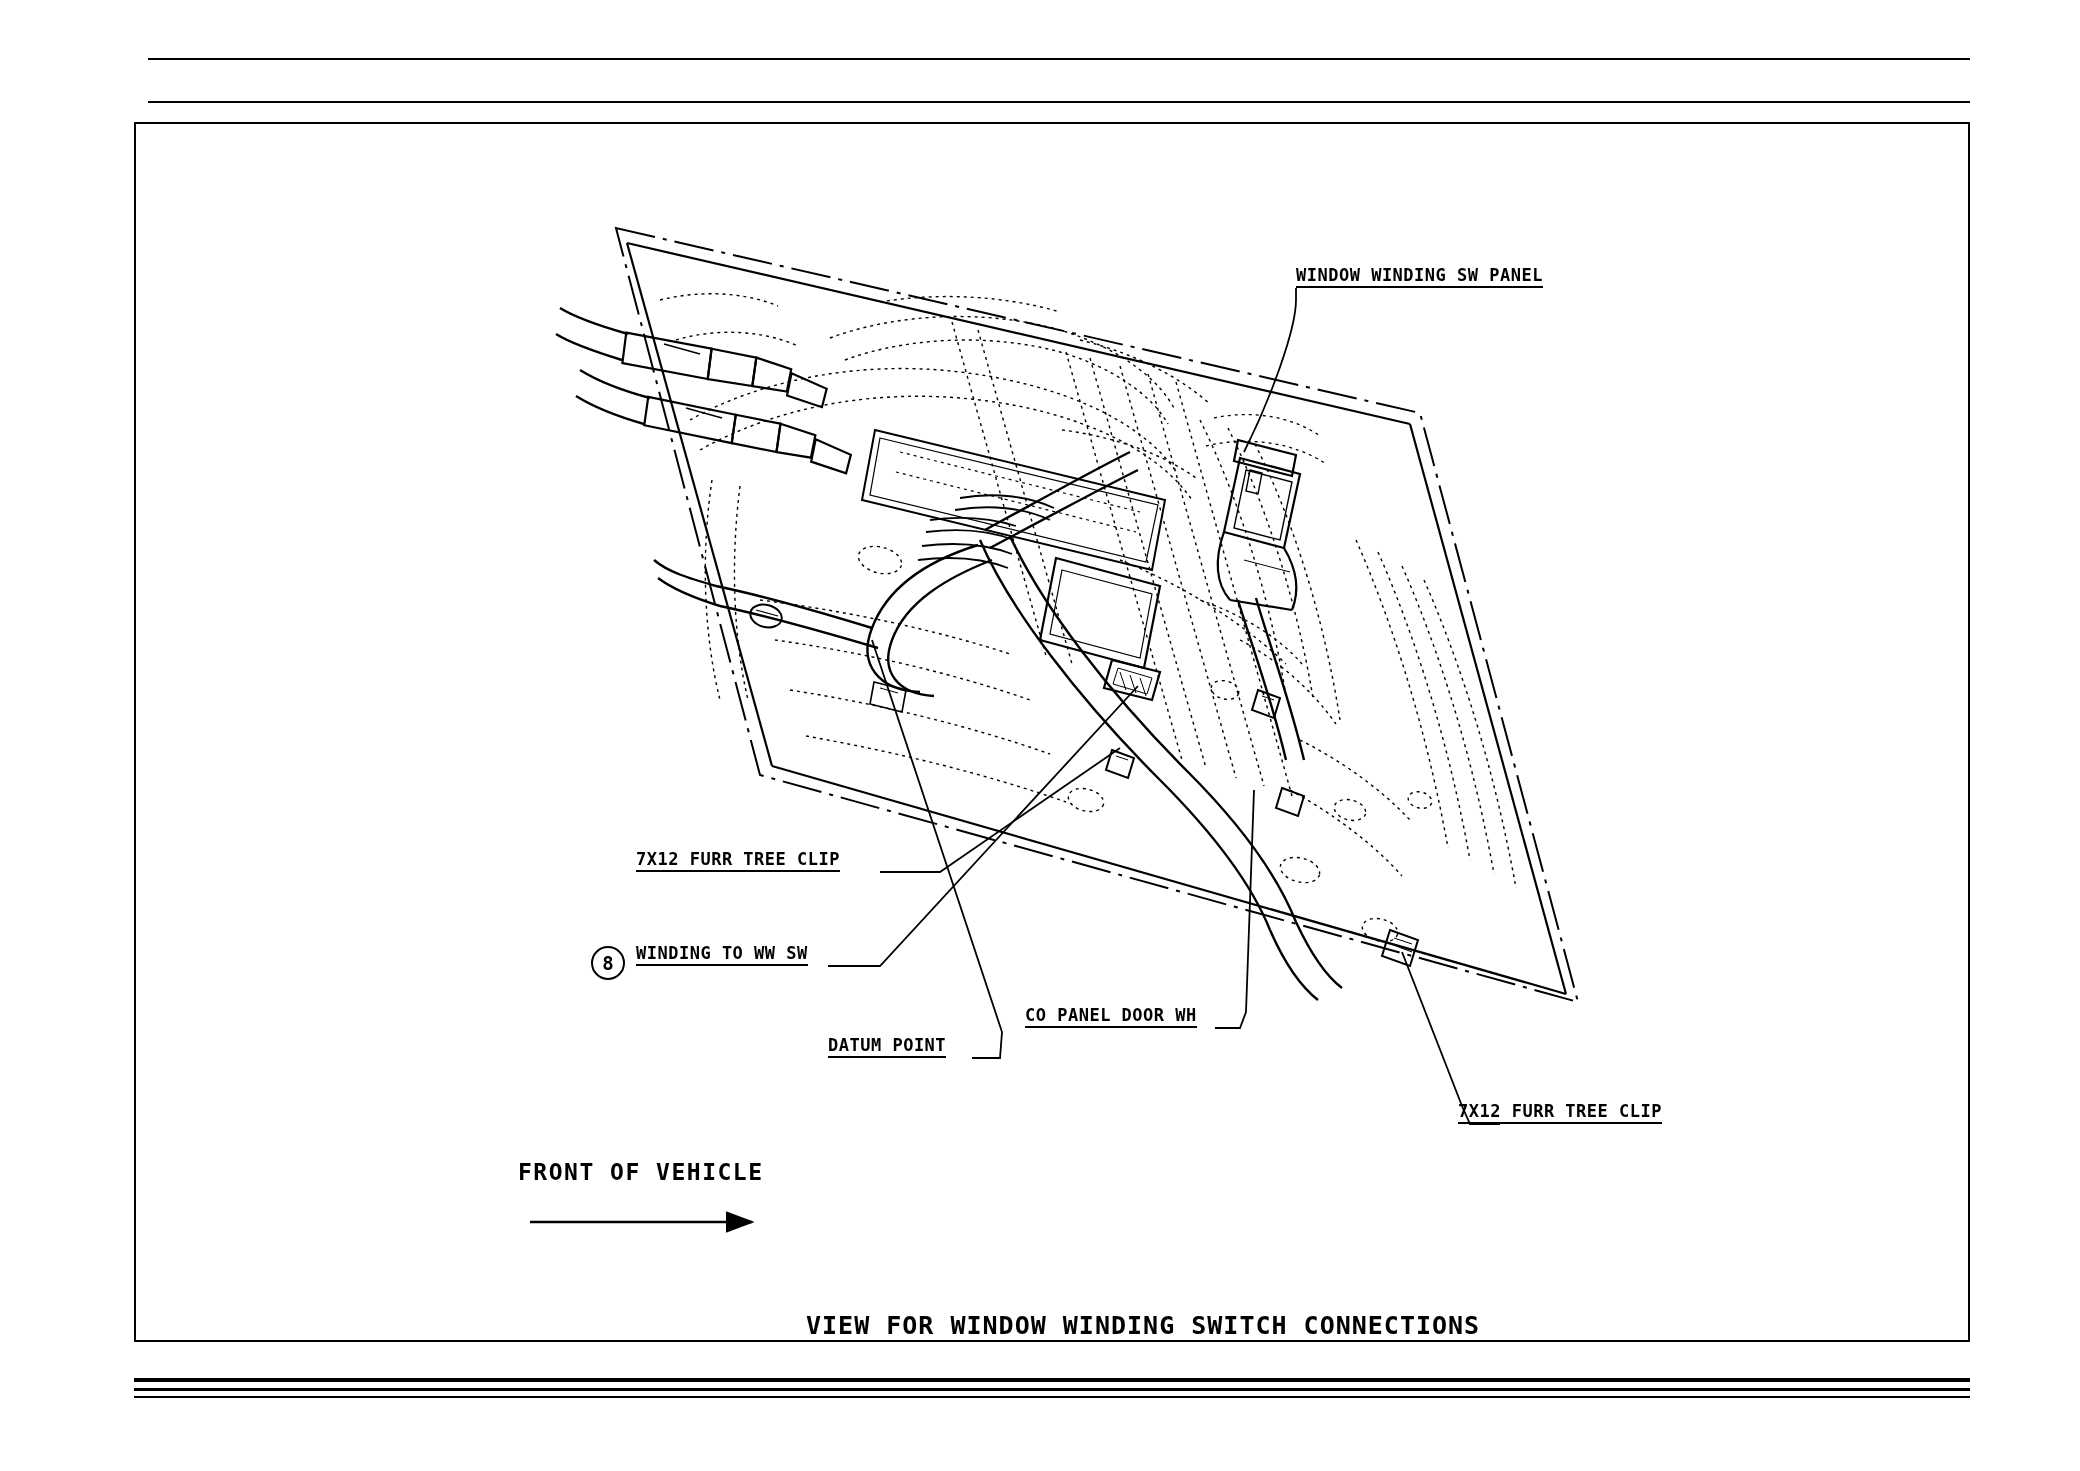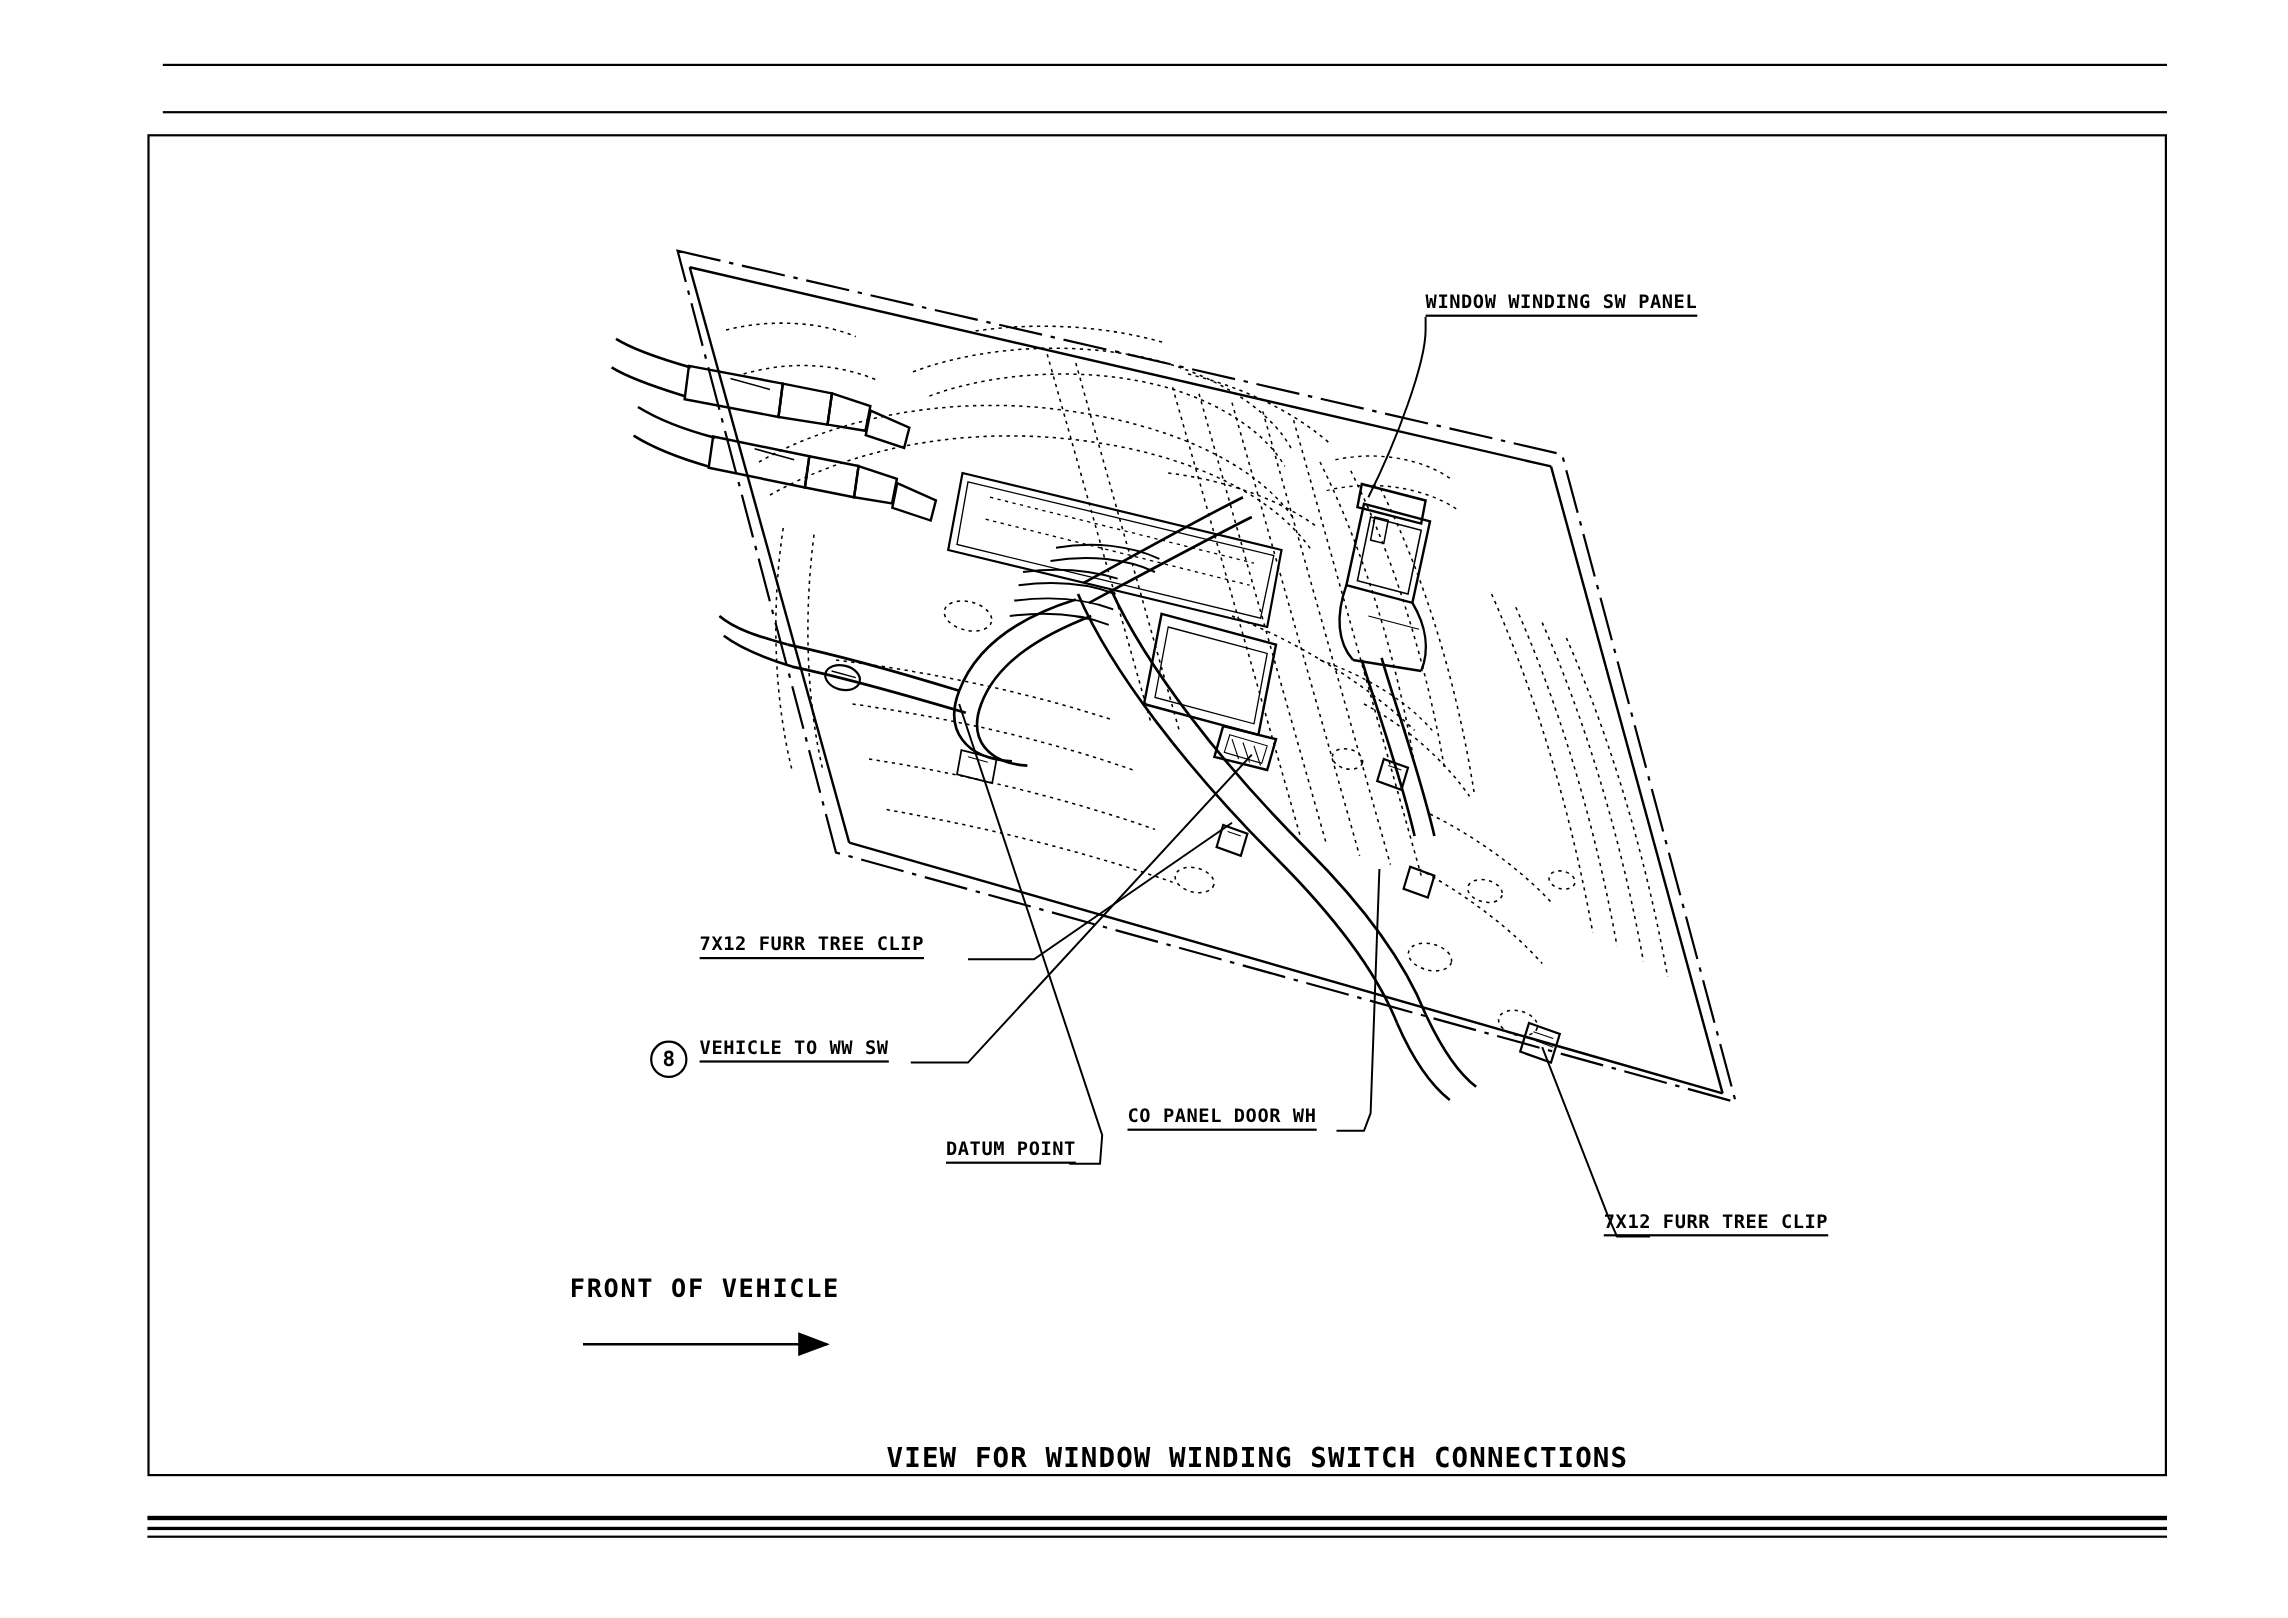--- a/index.html
+++ b/index.html
@@ -300,23 +300,23 @@
       </g>
 
     </g>
   </svg>
 
   <div class="lbl" style="left:1296px; top:266px;">WINDOW WINDING SW PANEL</div>
 
   <div class="lbl" style="left:636px; top:850px;">7X12 FURR TREE CLIP</div>
 
   <div class="balloon" style="left:591px; top:946px;">8</div>
-  <div class="lbl" style="left:636px; top:944px;">VEHICLE TO WW SW</div>
-
-  <div class="lbl" style="left:860px; top:1036px;">DATUM POINT</div>
+  <div class="lbl" style="left:636px; top:944px;">WINDING TO WW SW</div>
+
+  <div class="lbl" style="left:828px; top:1036px;">DATUM POINT</div>
 
   <div class="lbl" style="left:1025px; top:1006px;">CO PANEL DOOR WH</div>
 
   <div class="lbl" style="left:1458px; top:1102px;">7X12 FURR TREE CLIP</div>
 
   <div class="plain" id="front-label" style="left:502px; top:1160px;margin-left:16px;">FRONT OF VEHICLE</div>
 
   <div class="plain" id="title-main" style="left:806px; top:1272px;">VIEW FOR WINDOW WINDING SWITCH CONNECTIONS</div>
 
 </div>

